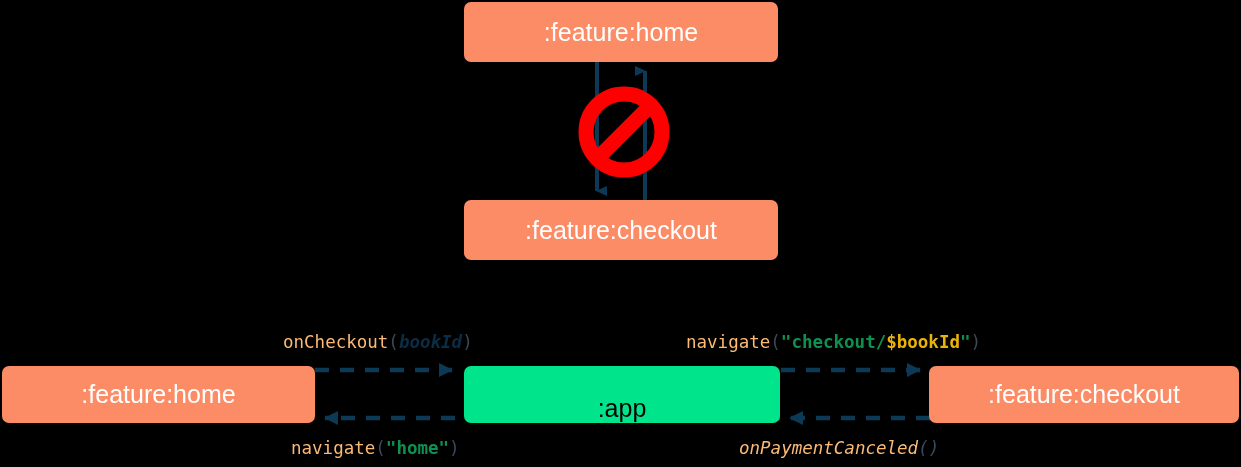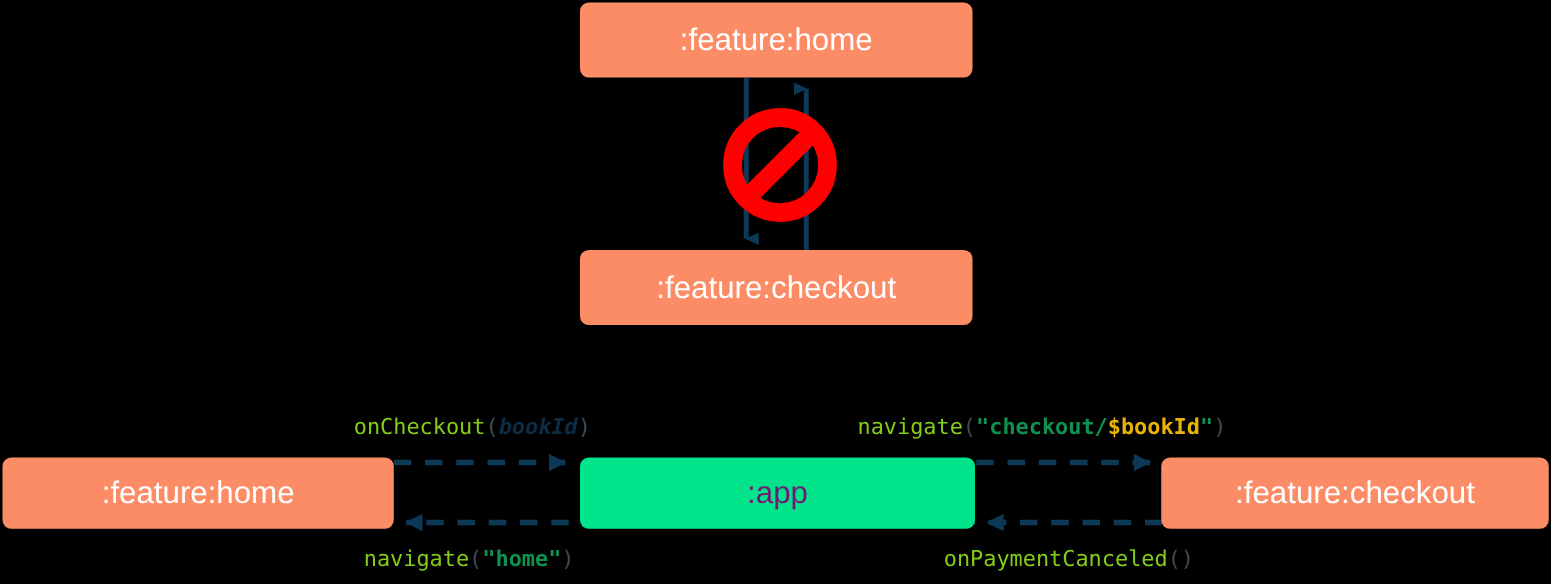--- a/index.html
+++ b/index.html
@@ -31,31 +31,32 @@
     letter-spacing: 0px;
     box-sizing: border-box;
     user-select: none;
   }
   .node.feature {
     background: #FC8C66;
     color: #FFFFFF;
   }
   .node.app {
     background: #00E58B;
-    color: #701a75;
+    color: #000000;
+    align-items: flex-end;
   }
   .edge-label {
     position: absolute;
     font-family: "DejaVu Sans Mono", monospace;
     font-size: 17.5px;
     white-space: nowrap;
     user-select: none;
     color: #15425F;
   }
-  .edge-label .fn { color: #84cc16; }
+  .edge-label .fn { color: #fdba74; }
   .edge-label .paren { color: #3B4A56; }
   .edge-label .ident { color: #0C2D46; font-weight: bold; font-style: italic; }
   .edge-label .str { color: #0E9150; font-weight: bold; }
   .edge-label .interp { color: #eab308; font-weight: bold; }
   .ban-icon {
     position: absolute;
     width: 92px;
     height: 92px;
     display: block;
     user-select: none;
@@ -126,15 +127,15 @@
   <div class="node feature" style="left:929px; top:366px; width:310px; height:57px;">
     <span>:feature:checkout</span>
   </div>
 
   <div class="edge-label" style="left:283px; top:332px;"><span class="fn">onCheckout</span><span class="paren">(</span><span class="ident">bookId</span><span class="paren">)</span></div>
 
   <div class="edge-label" style="left:686px; top:332px;"><span class="fn">navigate</span><span class="paren">(</span><span class="str">"checkout/</span><span class="interp">$bookId</span><span class="str">"</span><span class="paren">)</span></div>
 
   <div class="edge-label" style="left:291px; top:438px;"><span class="fn">navigate</span><span class="paren">(</span><span class="str">"home"</span><span class="paren">)</span></div>
 
-  <div class="edge-label" style="left:755px; top:438px;"><span class="fn">onPaymentCanceled</span><span class="paren">()</span></div>
+  <div class="edge-label" style="left:739px; top:438px;font-style:italic;"><span class="fn">onPaymentCanceled</span><span class="paren">()</span></div>
 
 </div>
 
 </body></html>

